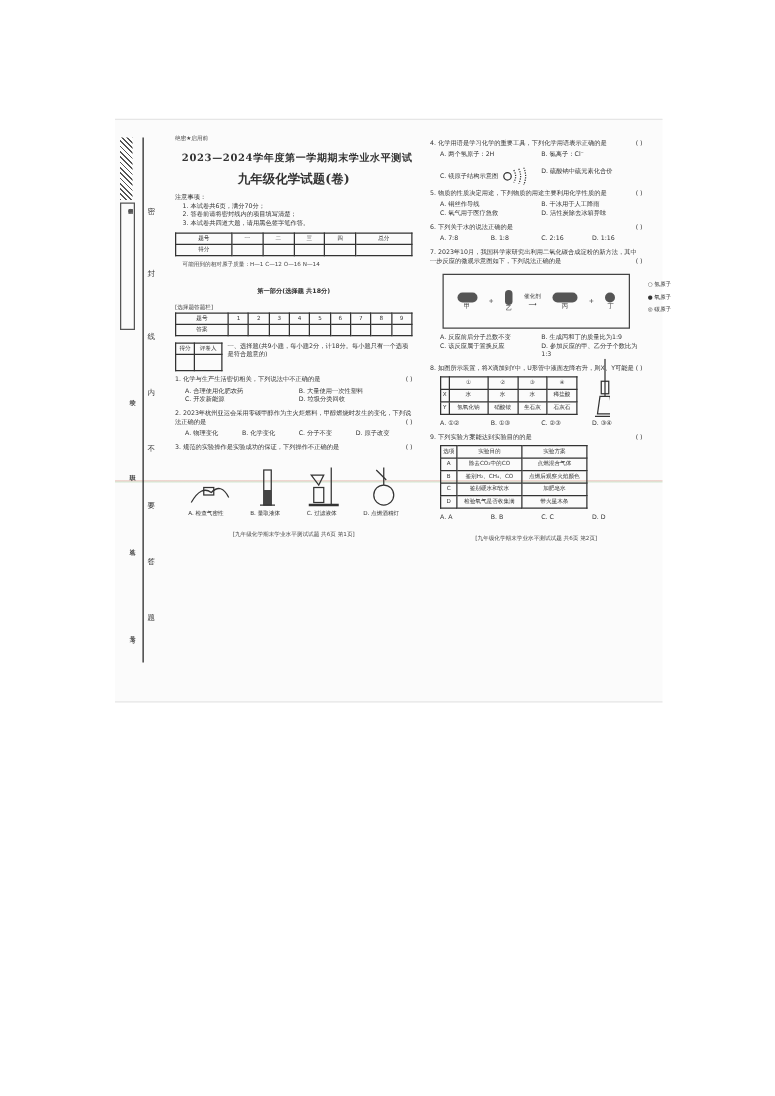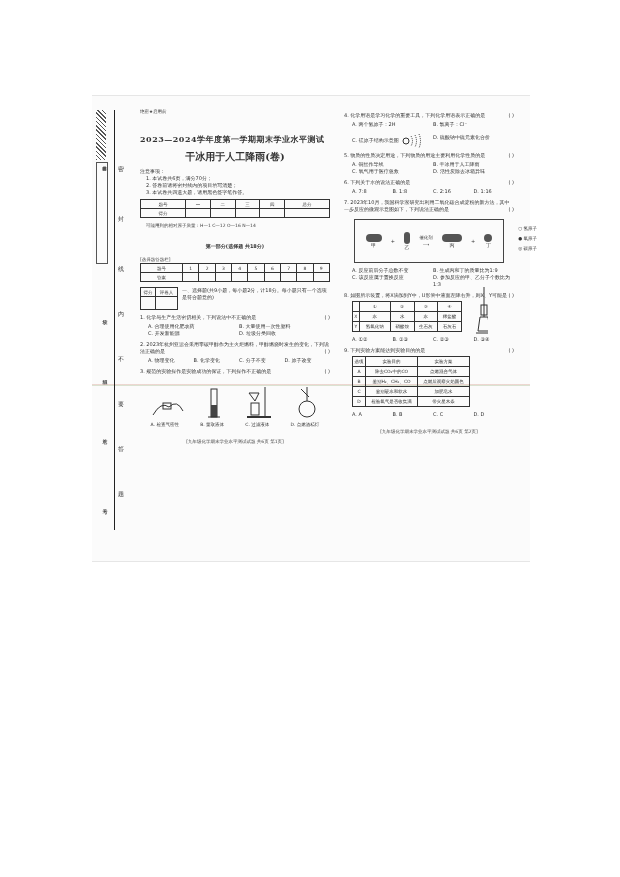--- a/index.html
+++ b/index.html
@@ -12,21 +12,21 @@
      background:repeating-linear-gradient(45deg,#555 0 1px,#fff 1px 3px);}
   .bind-box{position:absolute;left:0;top:52px;width:10px;height:100px;border:1px solid #555;font-size:4px;line-height:5px;writing-mode:vertical-rl;color:#555;}
   .bind-line{position:absolute;left:18px;top:0;width:1px;height:420px;background:#222;}
   .bind-char{position:absolute;left:22px;font-size:6px;color:#333;}
   .side-label{position:absolute;left:6px;font-size:5px;color:#333;writing-mode:vertical-rl;}
   .tint{position:absolute;left:92px;top:384px;width:438px;height:2px;background:linear-gradient(#f5c6c6,#c6e3c6);opacity:.8;}
 
   .colL{position:absolute;left:140px;top:108px;width:190px;font-size:5px;line-height:7px;}
   .colR{position:absolute;left:344px;top:112px;width:170px;font-size:5px;line-height:7px;}
   .small{font-size:4.5px;color:#444;}
-  .title1{font-family:"DejaVu Serif",serif;font-size:8px;font-weight:bold;text-align:left;margin-top:21px;letter-spacing:.5px;}
+  .title1{font-family:"DejaVu Serif",serif;font-size:8px;font-weight:bold;text-align:right;margin-top:8px;letter-spacing:.5px;}
   .title2{font-family:"DejaVu Serif",serif;font-size:10px;font-weight:bold;text-align:center;margin:10px 0 8px;}
   .note{margin-left:6px;}
   table{border-collapse:collapse;width:100%;}
   td{border:1px solid #333;height:8px;font-size:4.5px;text-align:center;padding:0;}
   .q{margin:4px 0 2px;}
   .opts{display:flex;justify-content:space-between;padding-left:8px;}
   .opts span{flex:1;}
   .sec{text-align:center;font-weight:bold;margin:14px 0 6px;}
   .apparatus{display:flex;justify-content:space-around;margin-top:10px;height:34px;align-items:flex-end;}
   .app-cap{display:flex;justify-content:space-around;font-size:4.5px;margin-top:2px;}
@@ -57,21 +57,21 @@
   <span class="bind-char" style="top:380px">题</span>
   <span class="side-label" style="top:205px">学校</span>
   <span class="side-label" style="top:265px">班级</span>
   <span class="side-label" style="top:325px">姓名</span>
   <span class="side-label" style="top:395px">考号</span>
 </div>
 
 <div class="colL">
   <div class="small">绝密★启用前</div>
   <div class="title1">2023—2024学年度第一学期期末学业水平测试</div>
-  <div class="title2">干冰用于人工降雨(卷)</div>
+  <div class="title2">九年级化学试题(卷)</div>
   <div>注意事项：</div>
   <div class="note">1. 本试卷共6页，满分70分；</div>
   <div class="note">2. 答卷前请将密封线内的项目填写清楚；</div>
   <div class="note">3. 本试卷共四道大题，请用黑色签字笔作答。</div>
 
   <table style="margin-top:3px">
     <tbody>
         <tr>
       <td>题号</td>
       <td>一</td>

